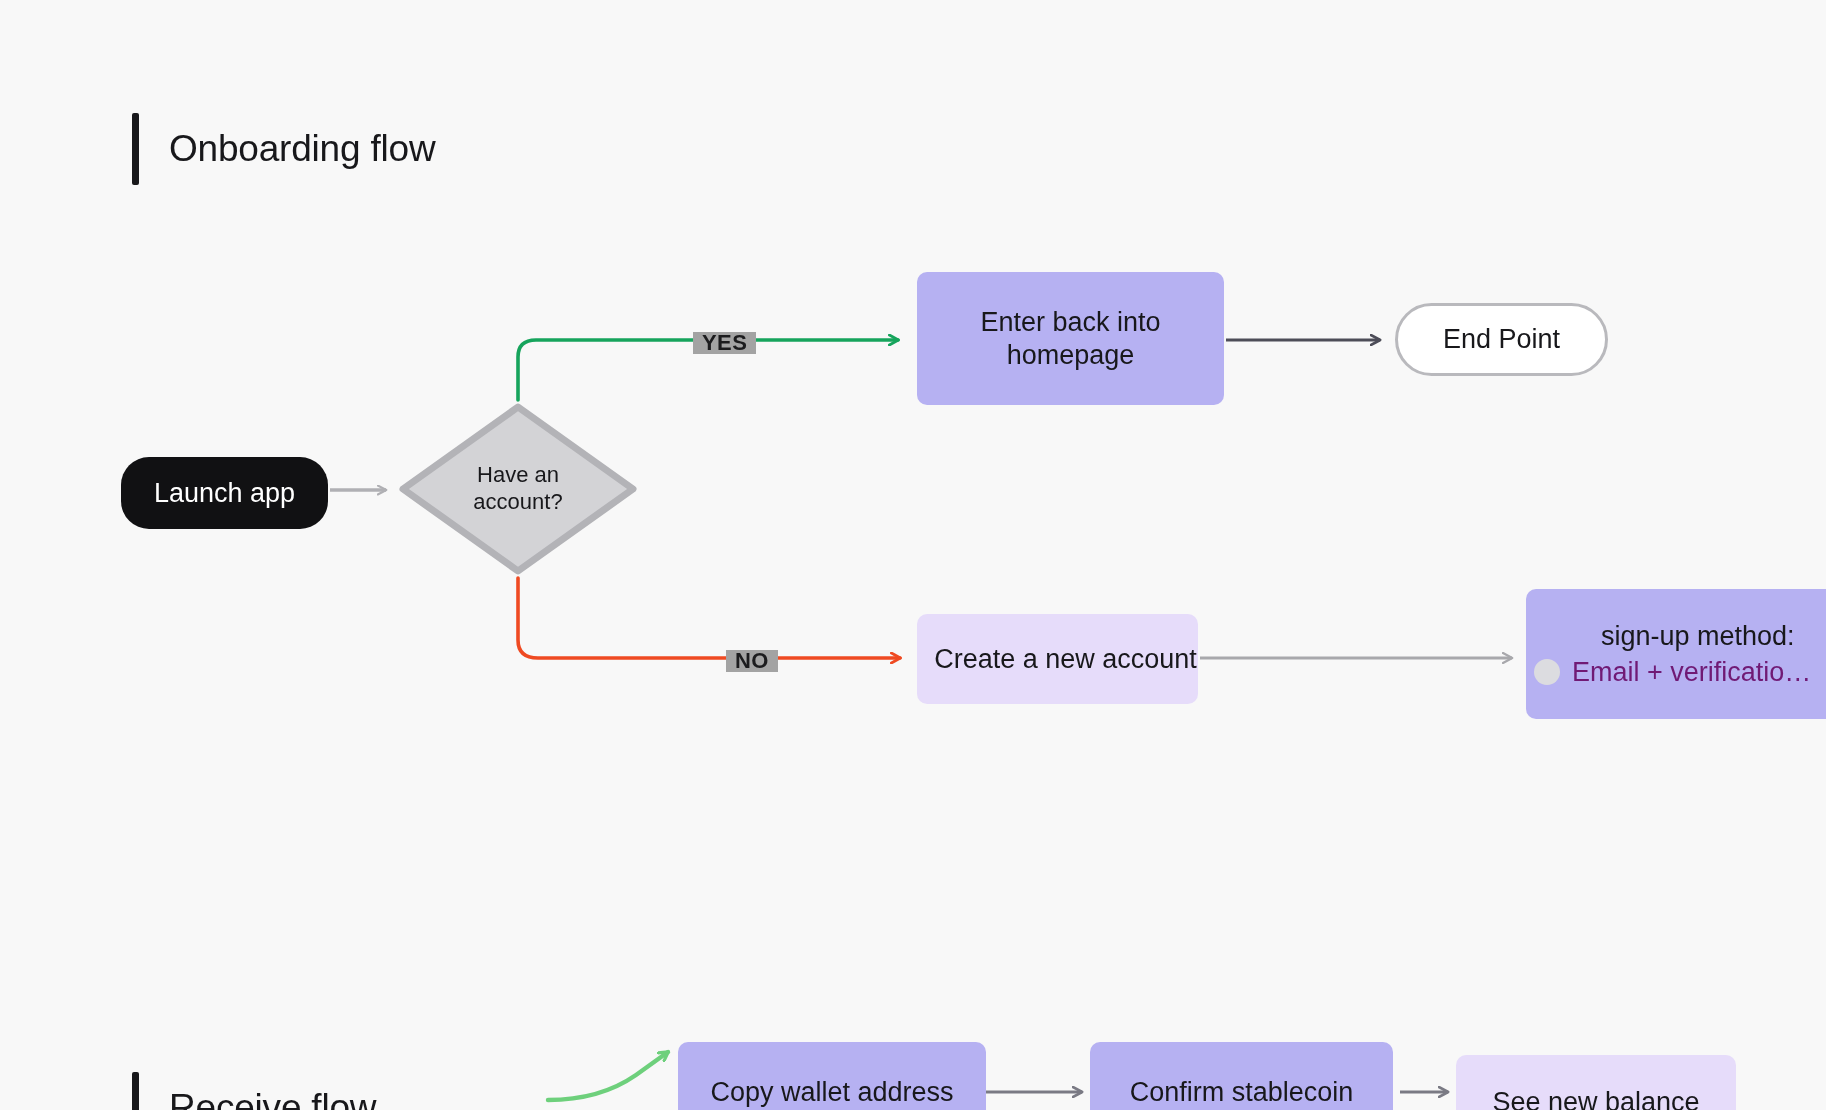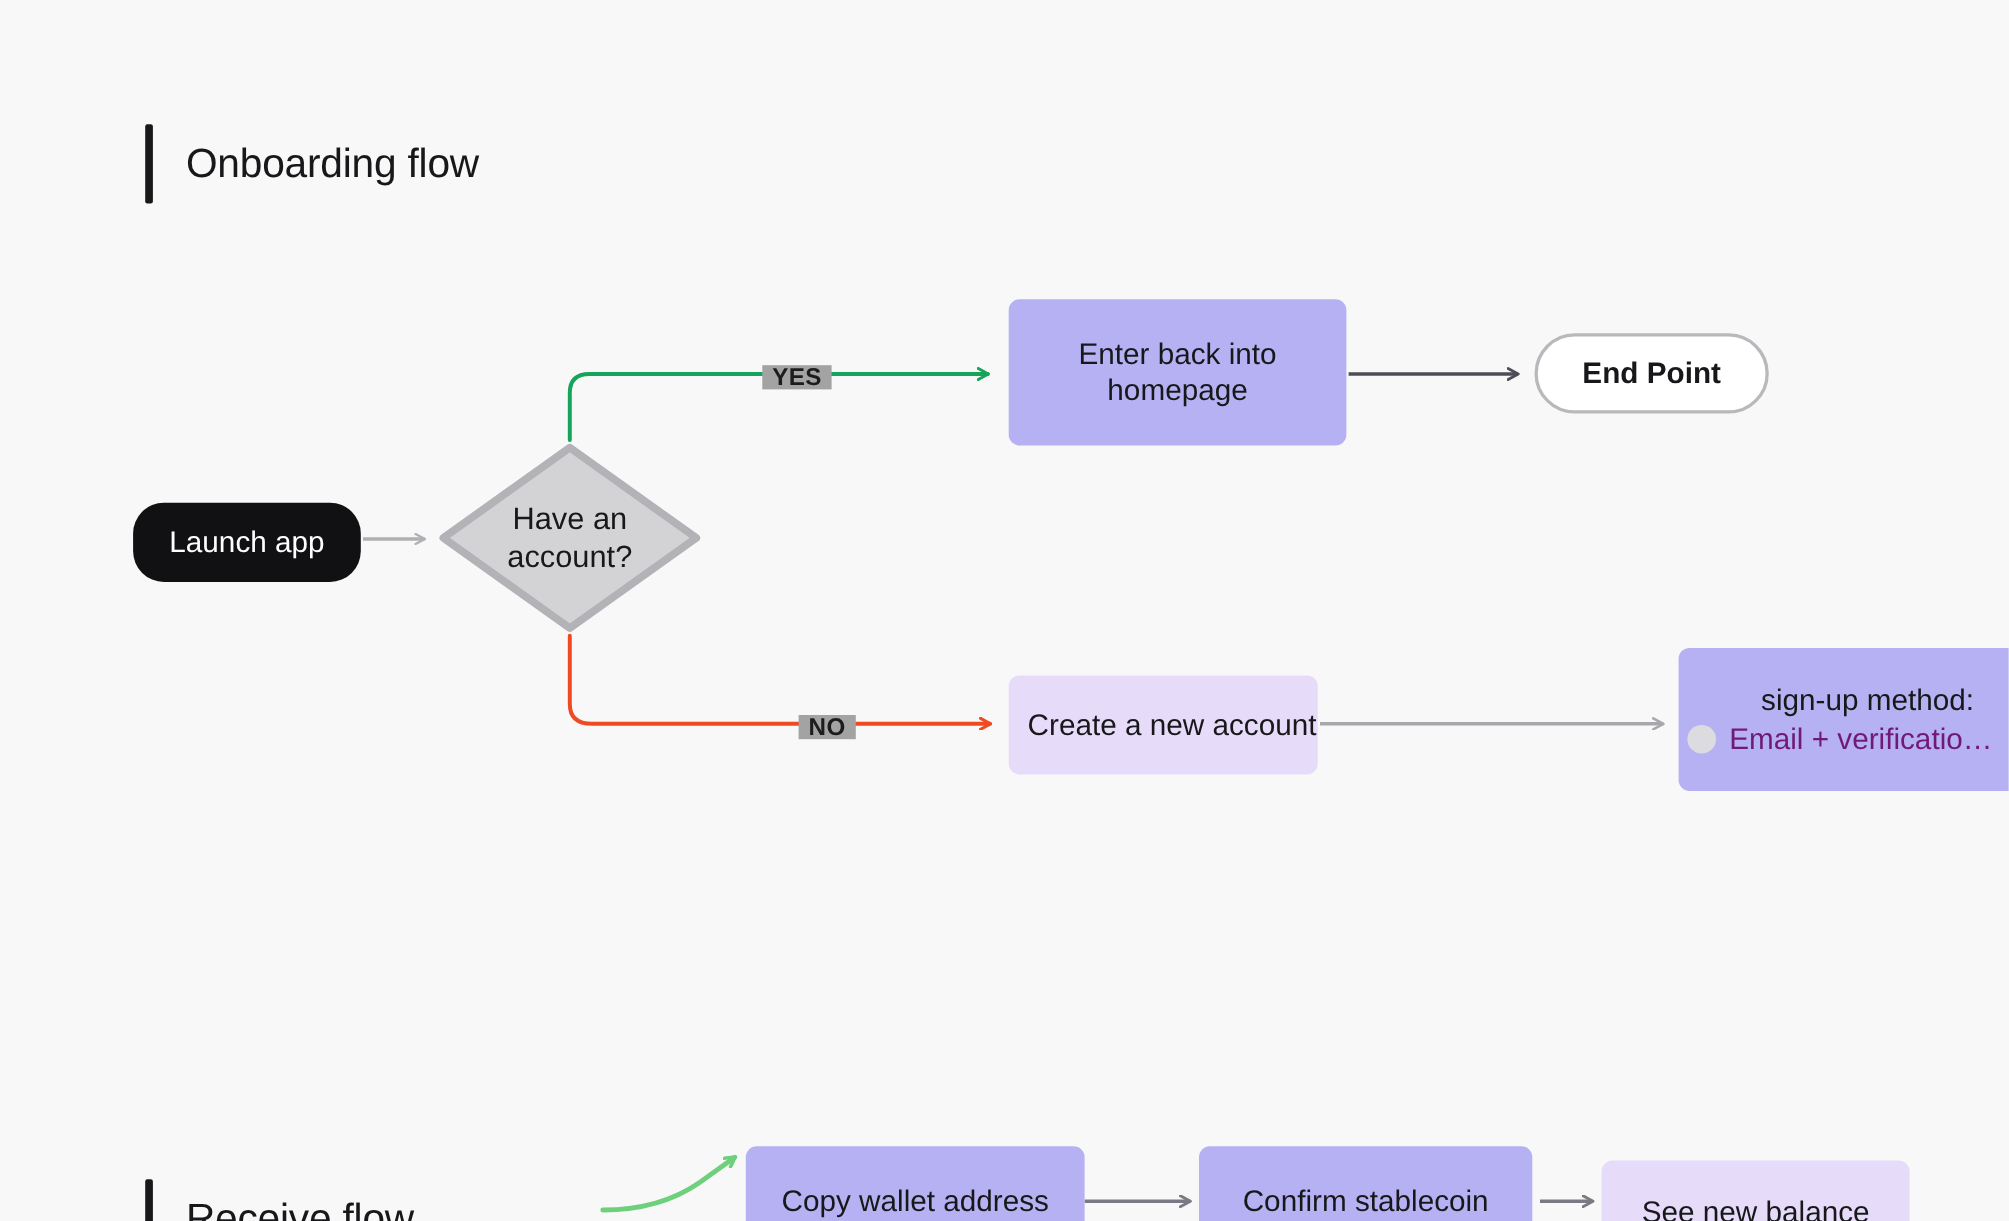--- a/index.html
+++ b/index.html
@@ -61,21 +61,20 @@
     background: #111113;
     color: #ffffff;
     border-radius: 28px;
     font-size: 27px;
   }
   .node-pill-light {
     background: #ffffff;
     color: #18181b;
     border: 3px solid #b9b9bd;
     border-radius: 40px;
-    font-weight: bold;
   }
   .node-purple {
     background: #b6b1f2;
     border-radius: 10px;
   }
   .node-lavender {
     background: #e6dcfa;
     border-radius: 10px;
   }
   .node-diamond-wrap {
@@ -85,21 +84,21 @@
     position: absolute;
     inset: 0;
   }
   .diamond-label {
     position: absolute;
     inset: 0;
     display: flex;
     align-items: center;
     justify-content: center;
     text-align: center;
-    font-size: 28px;
+    font-size: 22px;
     color: #18181b;
     line-height: 1.22;
     pointer-events: none;
   }
 
   
   .opt-node {
     flex-direction: column;
     align-items: flex-start;
     justify-content: center;

